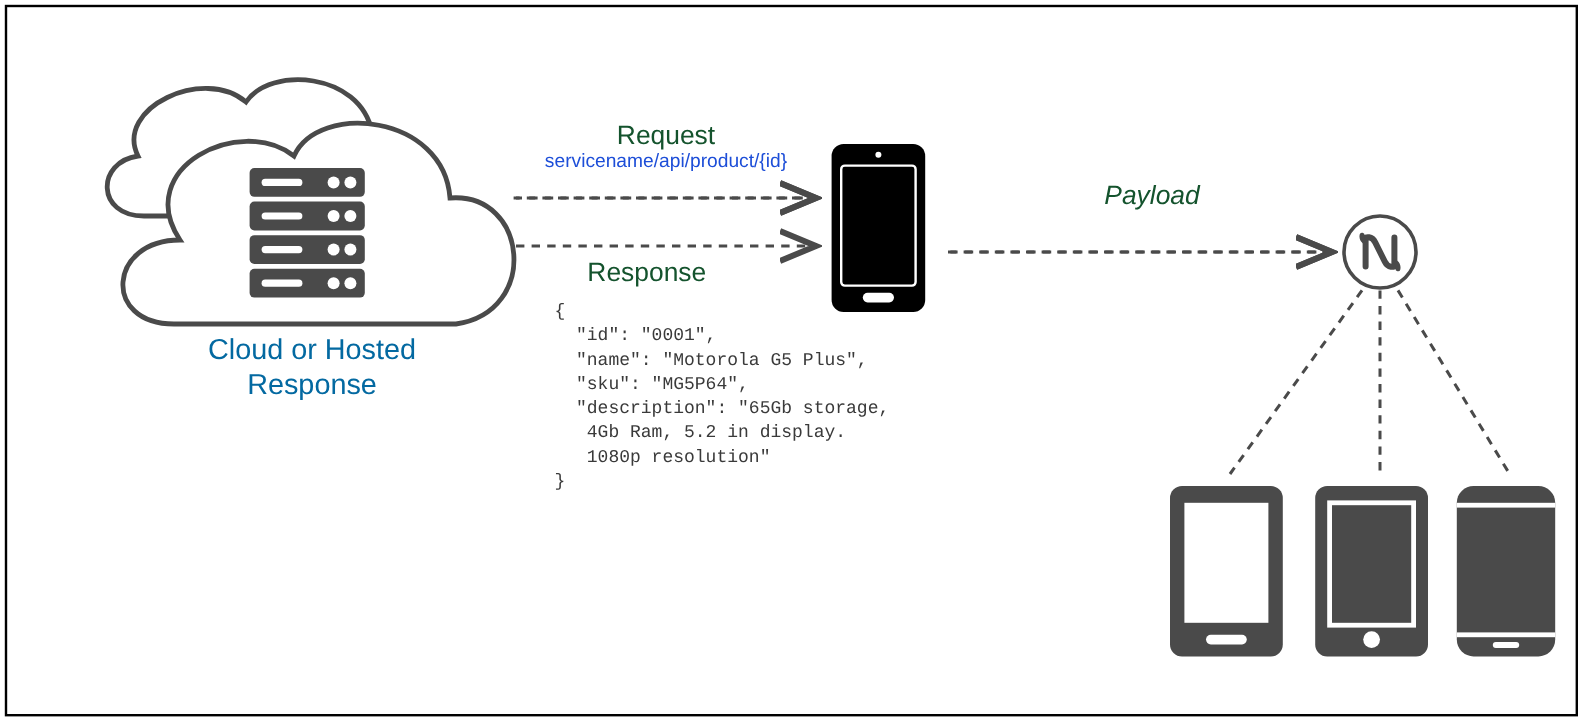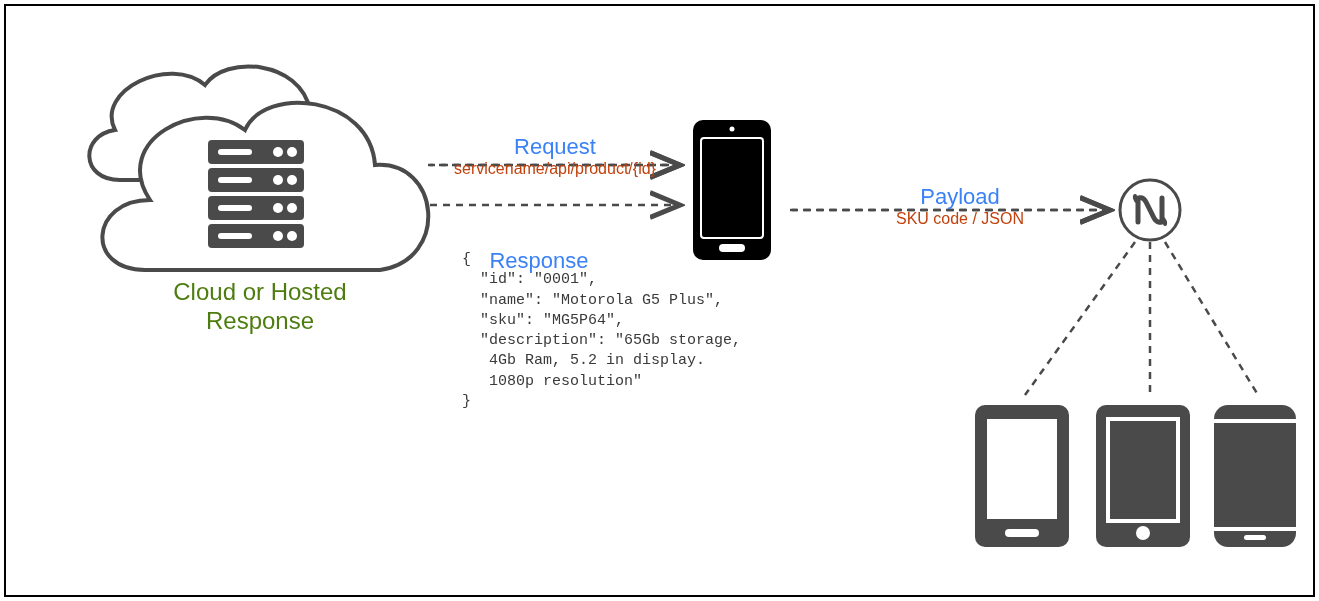--- a/index.html
+++ b/index.html
@@ -10,23 +10,23 @@
     height: 601px;
     position: relative;
     color: #4a4a4a;
   }
   .frame {
     position: absolute;
     left: 4px; top: 4px;
     width: 1311px; height: 593px;
     border: 2px solid #000;
   }
-  .label-title { font-size: 22px; color: #3b82f6; text-align:center;margin-top:34px; }
-  .label-sub { font-size: 16px; color: #c2410c; text-align:center; }
-  .label-cloud { font-size: 24px; color: #4d7c0f; text-align:center; line-height:1.2; }
+  .label-title { font-size: 22px; color: #14532d; text-align:center; }
+  .label-sub { font-size: 16px; color: #1d4ed8; text-align:center; }
+  .label-cloud { font-size: 24px; color: #0369a1; text-align:center; line-height:1.2; }
   .code {
     font-family: "Courier New", Courier, monospace;
     font-size: 15px;
     white-space: pre;
     color: #3a3a3a;
     line-height: 1.35;
   }
   svg { position:absolute; top:0; left:0; }
 </style>
 </head>
@@ -145,16 +145,15 @@
 
 <div class="code" style="position:absolute; left:462px; top:250px;" id="response-json">{
   "id": "0001",
   "name": "Motorola G5 Plus",
   "sku": "MG5P64",
   "description": "65Gb storage,
    4Gb Ram, 5.2 in display.
    1080p resolution"
 }</div>
 
-<div style="position:absolute; left:840px; top:150px; width:240px;">
+<div style="position:absolute; left:840px; top:150px; width:240px;font-style:italic;">
   <div class="label-title">Payload</div>
-  <div class="label-sub">SKU code / JSON</div>
 </div>
 
 </body></html>

